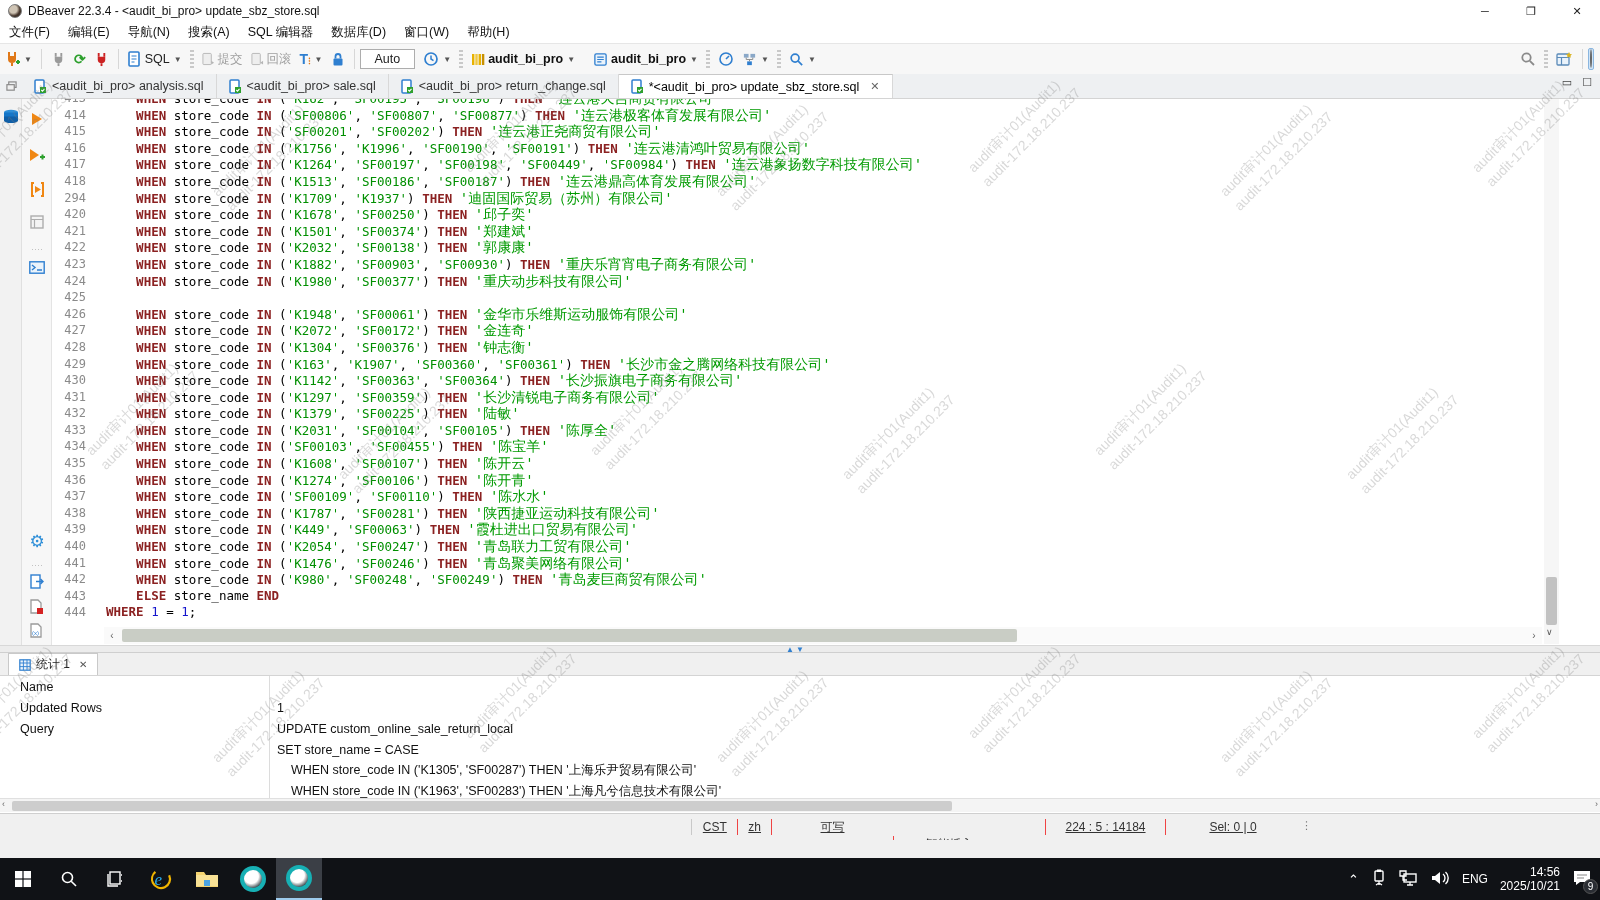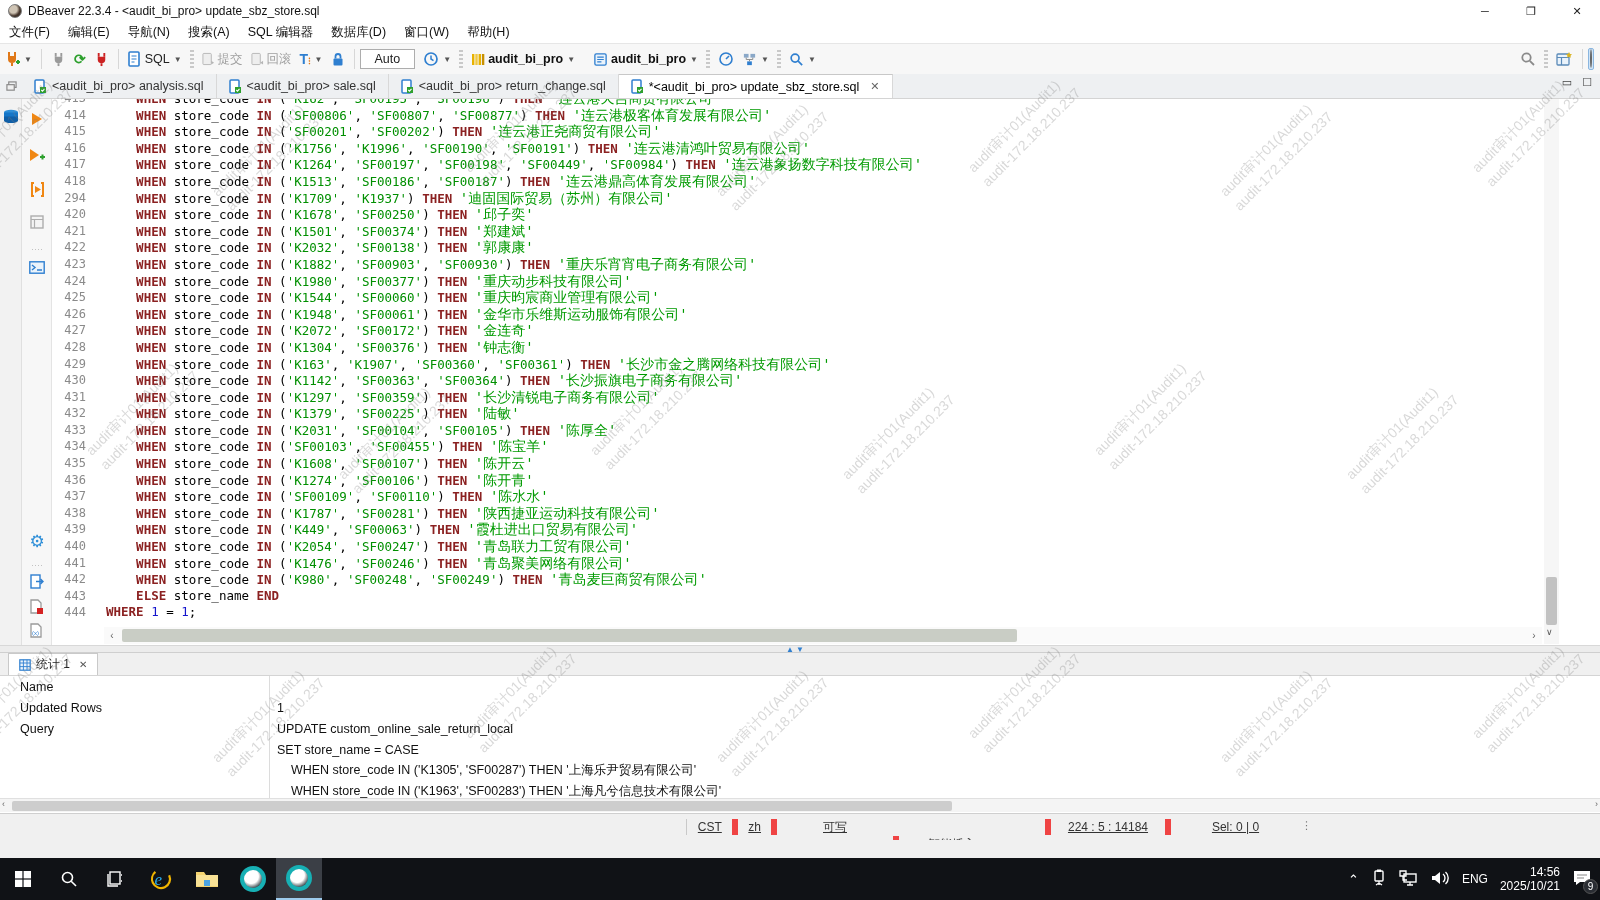--- a/index.html
+++ b/index.html
@@ -73,21 +73,21 @@
   .prow .c1 { padding-left:20px; white-space:pre; }
   .prow .c2 { padding-left:8px; white-space:pre; }
   #pdivider { position:absolute; left:269px; top:23px; width:1px; height:122px; background:#dcdcdc; }
   #phscroll { position:absolute; left:0; top:145px; width:1600px; height:14px; background:#f4f4f4; border-top:1px solid #e0e0e0; }
   #phthumb { position:absolute; left:12px; top:2px; width:940px; height:10px; background:#cdcdcd; border-radius:2px; }
   #phscroll .arr { position:absolute; top:0; font-size:9px; color:#666; }
 
   
   #statusbar { position:absolute; left:0; top:813px; width:1600px; height:27px; background:#f0f0f0; border-top:1px solid #cfcfcf; font-size:12px; color:#333; }
   #status-segs { position:absolute; right:300px; top:0; height:26px; display:flex; align-items:center;text-decoration:underline; }
-  .sseg { padding:0 10px; height:16px; line-height:16px; border-left:6px solid #ef4444; text-align:center; }
+  .sseg { padding:0 10px; height:16px; line-height:16px; border-left:1px solid #ef4444; text-align:center; }
   .sseg:first-child { border-left:1px solid #c9c9c9; }
   #status-dots { position:absolute; right:288px; top:5px; color:#777; font-size:11px; }
   #win-bottom { position:absolute; left:0; top:840px; width:1600px; height:18px; background:#f0f0f0; }
 
   
   #taskbar { position:absolute; left:0; top:858px; width:1600px; height:42px; background:#101216; display:flex; align-items:center; }
   .tkico { width:46px; height:42px; display:flex; align-items:center; justify-content:center; }
   .tkico.active { background:#3b3f46; border-bottom:2px solid #9ecbed; }
   .dbv { width:26px; height:26px; border-radius:50%; background:#17b0b4; display:flex; align-items:center; justify-content:center; }
   .dbv .inner { width:18px; height:18px; border-radius:50%; background:radial-gradient(circle at 40% 35%, #ffffff 0 45%, #24343a 80%); }
@@ -379,21 +379,21 @@
           <div class="cline"><span class="ln">415</span><span class="ct"><span>    </span><span class="kw">WHEN</span><span> store_code </span><span class="kw">IN</span><span> (</span><span class="str">'SF00201'</span><span>, </span><span class="str">'SF00202'</span><span>) </span><span class="kw">THEN</span><span> </span><span class="str zhstr">'连云港正尧商贸有限公司'</span></span></div>
           <div class="cline"><span class="ln">416</span><span class="ct"><span>    </span><span class="kw">WHEN</span><span> store_code </span><span class="kw">IN</span><span> (</span><span class="str">'K1756'</span><span>, </span><span class="str">'K1996'</span><span>, </span><span class="str">'SF00190'</span><span>, </span><span class="str">'SF00191'</span><span>) </span><span class="kw">THEN</span><span> </span><span class="str zhstr">'连云港清鸿叶贸易有限公司'</span></span></div>
           <div class="cline"><span class="ln">417</span><span class="ct"><span>    </span><span class="kw">WHEN</span><span> store_code </span><span class="kw">IN</span><span> (</span><span class="str">'K1264'</span><span>, </span><span class="str">'SF00197'</span><span>, </span><span class="str">'SF00198'</span><span>, </span><span class="str">'SF00449'</span><span>, </span><span class="str">'SF00984'</span><span>) </span><span class="kw">THEN</span><span> </span><span class="str zhstr">'连云港象扬数字科技有限公司'</span></span></div>
           <div class="cline"><span class="ln">418</span><span class="ct"><span>    </span><span class="kw">WHEN</span><span> store_code </span><span class="kw">IN</span><span> (</span><span class="str">'K1513'</span><span>, </span><span class="str">'SF00186'</span><span>, </span><span class="str">'SF00187'</span><span>) </span><span class="kw">THEN</span><span> </span><span class="str zhstr">'连云港鼎高体育发展有限公司'</span></span></div>
           <div class="cline"><span class="ln">294</span><span class="ct"><span>    </span><span class="kw">WHEN</span><span> store_code </span><span class="kw">IN</span><span> (</span><span class="str">'K1709'</span><span>, </span><span class="str">'K1937'</span><span>) </span><span class="kw">THEN</span><span> </span><span class="str zhstr">'迪固国际贸易（苏州）有限公司'</span></span></div>
           <div class="cline"><span class="ln">420</span><span class="ct"><span>    </span><span class="kw">WHEN</span><span> store_code </span><span class="kw">IN</span><span> (</span><span class="str">'K1678'</span><span>, </span><span class="str">'SF00250'</span><span>) </span><span class="kw">THEN</span><span> </span><span class="str zhstr">'邱子奕'</span></span></div>
           <div class="cline"><span class="ln">421</span><span class="ct"><span>    </span><span class="kw">WHEN</span><span> store_code </span><span class="kw">IN</span><span> (</span><span class="str">'K1501'</span><span>, </span><span class="str">'SF00374'</span><span>) </span><span class="kw">THEN</span><span> </span><span class="str zhstr">'郑建斌'</span></span></div>
           <div class="cline"><span class="ln">422</span><span class="ct"><span>    </span><span class="kw">WHEN</span><span> store_code </span><span class="kw">IN</span><span> (</span><span class="str">'K2032'</span><span>, </span><span class="str">'SF00138'</span><span>) </span><span class="kw">THEN</span><span> </span><span class="str zhstr">'郭康康'</span></span></div>
           <div class="cline"><span class="ln">423</span><span class="ct"><span>    </span><span class="kw">WHEN</span><span> store_code </span><span class="kw">IN</span><span> (</span><span class="str">'K1882'</span><span>, </span><span class="str">'SF00903'</span><span>, </span><span class="str">'SF00930'</span><span>) </span><span class="kw">THEN</span><span> </span><span class="str zhstr">'重庆乐宵宵电子商务有限公司'</span></span></div>
           <div class="cline"><span class="ln">424</span><span class="ct"><span>    </span><span class="kw">WHEN</span><span> store_code </span><span class="kw">IN</span><span> (</span><span class="str">'K1980'</span><span>, </span><span class="str">'SF00377'</span><span>) </span><span class="kw">THEN</span><span> </span><span class="str zhstr">'重庆动步科技有限公司'</span></span></div>
-          <div class="cline"><span class="ln">425</span><span class="ct"><span>    </span><span class="kw">WHEN</span><span> store_code </span><span class="kw">IN</span><span> (</span><span class="str">'K1544'</span><span>, </span><span class="str">'SF00060'</span><span>) </span><span class="kw">THEN</span><span> </span><span class="str zhstr">'重庆昀宸商业管理有限公司'</span></span></div>
+          <div class="cline"><span class="ln">425</span></div>
           <div class="cline"><span class="ln">426</span><span class="ct"><span>    </span><span class="kw">WHEN</span><span> store_code </span><span class="kw">IN</span><span> (</span><span class="str">'K1948'</span><span>, </span><span class="str">'SF00061'</span><span>) </span><span class="kw">THEN</span><span> </span><span class="str zhstr">'金华市乐维斯运动服饰有限公司'</span></span></div>
           <div class="cline"><span class="ln">427</span><span class="ct"><span>    </span><span class="kw">WHEN</span><span> store_code </span><span class="kw">IN</span><span> (</span><span class="str">'K2072'</span><span>, </span><span class="str">'SF00172'</span><span>) </span><span class="kw">THEN</span><span> </span><span class="str zhstr">'金连奇'</span></span></div>
           <div class="cline"><span class="ln">428</span><span class="ct"><span>    </span><span class="kw">WHEN</span><span> store_code </span><span class="kw">IN</span><span> (</span><span class="str">'K1304'</span><span>, </span><span class="str">'SF00376'</span><span>) </span><span class="kw">THEN</span><span> </span><span class="str zhstr">'钟志衡'</span></span></div>
           <div class="cline"><span class="ln">429</span><span class="ct"><span>    </span><span class="kw">WHEN</span><span> store_code </span><span class="kw">IN</span><span> (</span><span class="str">'K163'</span><span>, </span><span class="str">'K1907'</span><span>, </span><span class="str">'SF00360'</span><span>, </span><span class="str">'SF00361'</span><span>) </span><span class="kw">THEN</span><span> </span><span class="str zhstr">'长沙市金之腾网络科技有限公司'</span></span></div>
           <div class="cline"><span class="ln">430</span><span class="ct"><span>    </span><span class="kw">WHEN</span><span> store_code </span><span class="kw">IN</span><span> (</span><span class="str">'K1142'</span><span>, </span><span class="str">'SF00363'</span><span>, </span><span class="str">'SF00364'</span><span>) </span><span class="kw">THEN</span><span> </span><span class="str zhstr">'长沙振旗电子商务有限公司'</span></span></div>
           <div class="cline"><span class="ln">431</span><span class="ct"><span>    </span><span class="kw">WHEN</span><span> store_code </span><span class="kw">IN</span><span> (</span><span class="str">'K1297'</span><span>, </span><span class="str">'SF00359'</span><span>) </span><span class="kw">THEN</span><span> </span><span class="str zhstr">'长沙清锐电子商务有限公司'</span></span></div>
           <div class="cline"><span class="ln">432</span><span class="ct"><span>    </span><span class="kw">WHEN</span><span> store_code </span><span class="kw">IN</span><span> (</span><span class="str">'K1379'</span><span>, </span><span class="str">'SF00225'</span><span>) </span><span class="kw">THEN</span><span> </span><span class="str zhstr">'陆敏'</span></span></div>
           <div class="cline"><span class="ln">433</span><span class="ct"><span>    </span><span class="kw">WHEN</span><span> store_code </span><span class="kw">IN</span><span> (</span><span class="str">'K2031'</span><span>, </span><span class="str">'SF00104'</span><span>, </span><span class="str">'SF00105'</span><span>) </span><span class="kw">THEN</span><span> </span><span class="str zhstr">'陈厚全'</span></span></div>
           <div class="cline"><span class="ln">434</span><span class="ct"><span>    </span><span class="kw">WHEN</span><span> store_code </span><span class="kw">IN</span><span> (</span><span class="str">'SF00103'</span><span>, </span><span class="str">'SF00455'</span><span>) </span><span class="kw">THEN</span><span> </span><span class="str zhstr">'陈宝羊'</span></span></div>
           <div class="cline"><span class="ln">435</span><span class="ct"><span>    </span><span class="kw">WHEN</span><span> store_code </span><span class="kw">IN</span><span> (</span><span class="str">'K1608'</span><span>, </span><span class="str">'SF00107'</span><span>) </span><span class="kw">THEN</span><span> </span><span class="str zhstr">'陈开云'</span></span></div>

